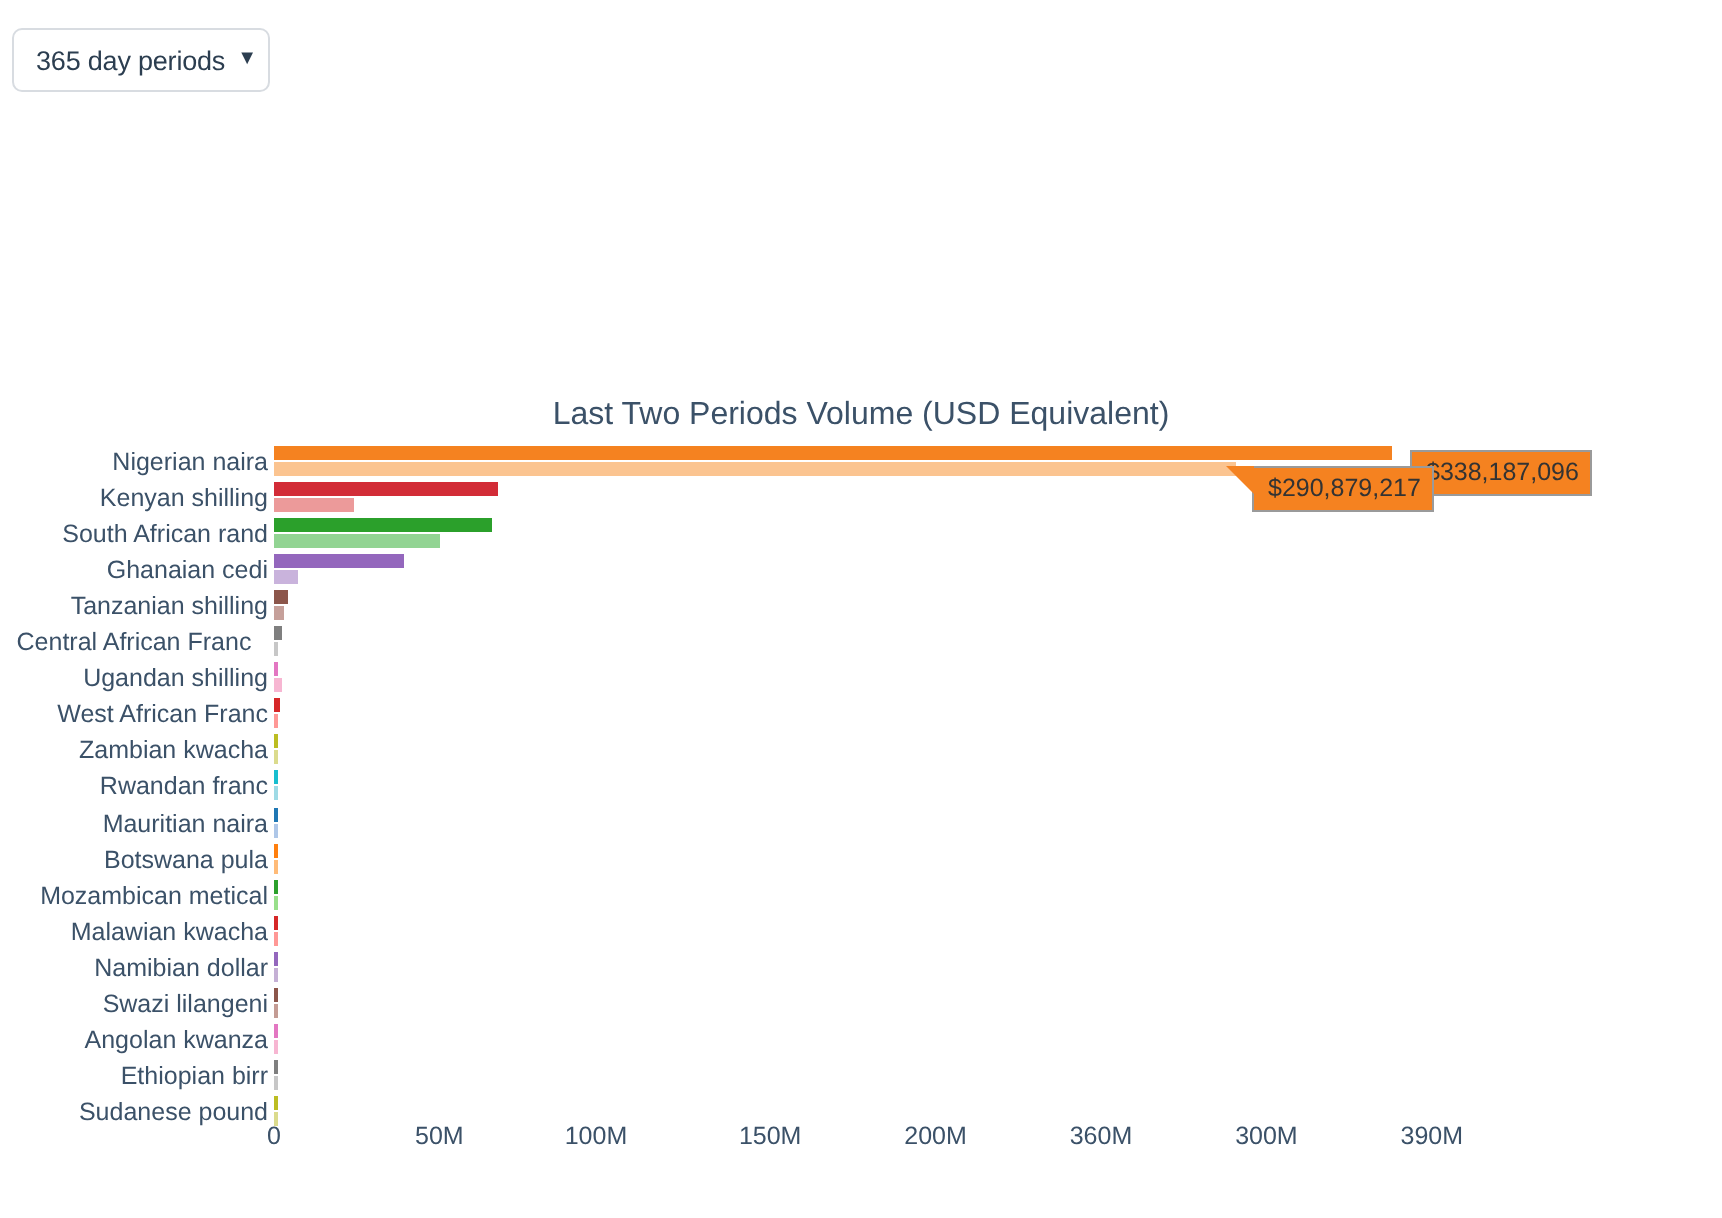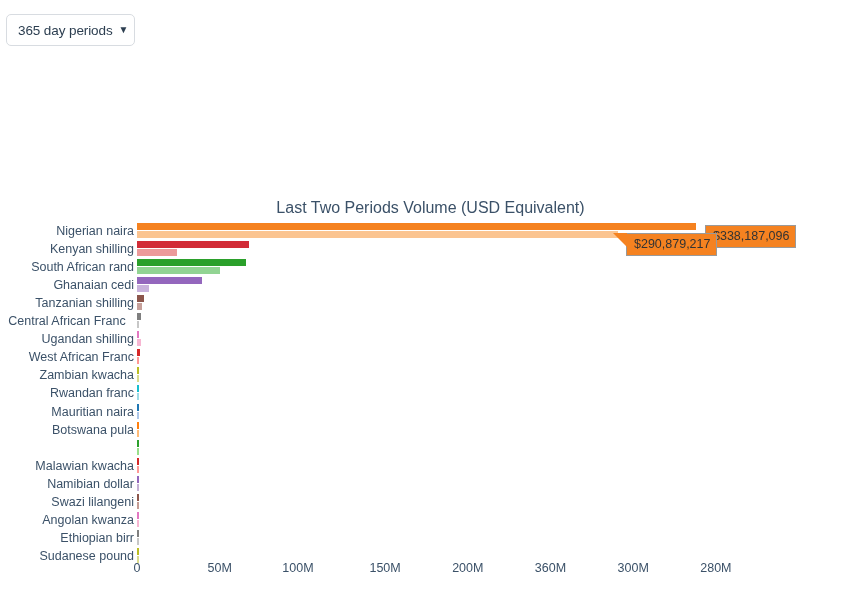--- a/index.html
+++ b/index.html
@@ -182,20 +182,21 @@
       <div class="ylabel" style="top: 36.1px;">South African rand</div>
       <div class="ylabel" style="top: 54.15px;">Ghanaian cedi</div>
       <div class="ylabel" style="top: 72.2px;">Tanzanian shilling</div>
       <div class="ylabel" style="top: 90.25px; text-align: center;">Central African Franc</div>
       <div class="ylabel" style="top: 108.3px;">Ugandan shilling</div>
       <div class="ylabel" style="top: 126.35px;">West African Franc</div>
       <div class="ylabel" style="top: 144.4px;">Zambian kwacha</div>
       <div class="ylabel" style="top: 162.45px;">Rwandan franc</div>
       <div class="ylabel" style="top: 180.5px;">Mauritian naira</div>
       <div class="ylabel" style="top: 198.55px;">Botswana pula</div>
+      <div class="ylabel" style="top: 216.6px;">Mozambican metical</div>
       <div class="ylabel" style="top: 234.65px;">Malawian kwacha</div>
       <div class="ylabel" style="top: 252.7px;">Namibian dollar</div>
       <div class="ylabel" style="top: 270.75px; text-align: right;">Swazi lilangeni</div>
       <div class="ylabel" style="top: 288.8px;">Angolan kwanza</div>
       <div class="ylabel" style="top: 306.85px;">Ethiopian birr</div>
       <div class="ylabel" style="top: 324.9px;">Sudanese pound</div>
     </div>
 
   <div id="plot">
       <div class="row" style="top: 0px;">
@@ -277,21 +278,21 @@
     </div>
 
   <div id="xticks">
       <div class="xtick" style="left: 137px;">0</div>
       <div class="xtick" style="left: 219.703px;">50M</div>
       <div class="xtick" style="left: 298px;">100M</div>
       <div class="xtick" style="left: 385.108px;">150M</div>
       <div class="xtick" style="left: 467.811px;">200M</div>
       <div class="xtick" style="left: 550.514px;">360M</div>
       <div class="xtick" style="left: 633.216px;">300M</div>
-      <div class="xtick" style="left: 715.919px;">280M</div>
+      <div class="xtick" style="left: 715.919px;">390M</div>
     </div>
 
   <div class="tooltip" id="tooltip-a">
     <span class="tail-edge"></span>
     <span class="tail"></span>
     <span>$338,187,096</span>
   </div>
 
   <div class="tooltip" id="tooltip-b">
     <span class="tail-edge"></span>

